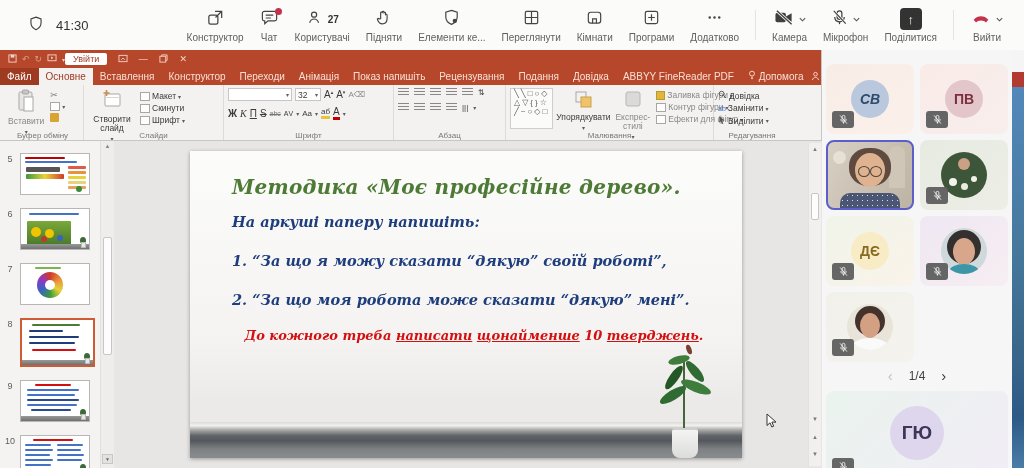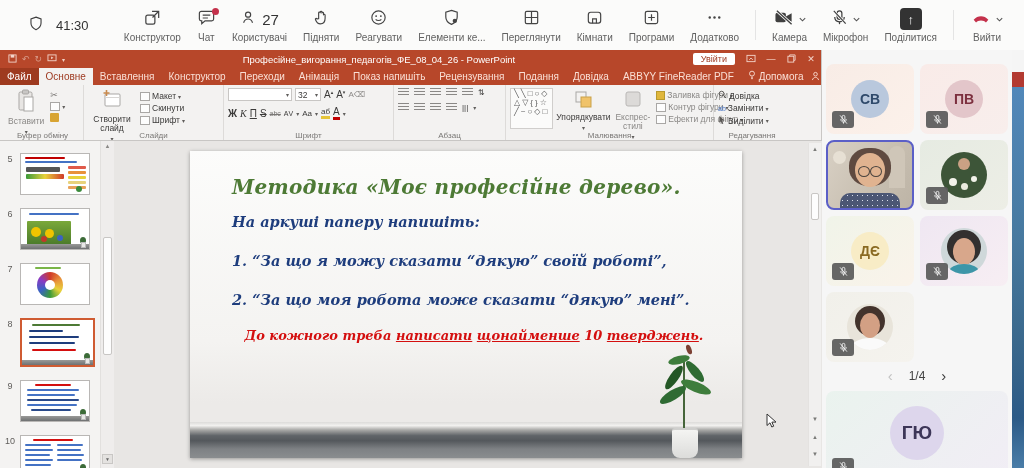--- a/index.html
+++ b/index.html
@@ -9,21 +9,21 @@
   
   .meetbar { position:absolute; left:0; top:0; width:1024px; height:50px;
              background:#fbfbfa; display:flex; align-items:center; }
   .mb-left { display:flex; align-items:center; gap:12px; padding-left:28px; }
   .mb-timer { font-size:13px; color:#333; }
   .mb-center { margin-left:auto; display:flex; align-items:center; }
   .mb-btn { display:flex; flex-direction:column; align-items:center; gap:1px;
             padding:0 8px; cursor:default; }
   .mb-icrow { height:24px; display:flex; align-items:center; gap:3px; position:relative; }
   .mb-label { font-size:10px; color:#616161; white-space:nowrap; }
-  .mb-count { font-size:15px; font-weight:normal; color:#333; }
+  .mb-count { font-size:10px; font-weight:bold; color:#333; }
   .mb-dot { position:absolute; right:-3px; top:1px; width:7px; height:7px;
             border-radius:50%; background:#c4314b; }
   .mb-div { width:1px; height:30px; background:#e4e4e4; margin:0 8px; }
   .mb-right { display:flex; align-items:center; padding-right:12px; }
   .share-ic { width:22px; height:22px; background:#333; border-radius:4px; color:#fff;
               font-size:13px; font-weight:bold; display:flex; align-items:center;
               justify-content:center; }
   .chev { display:inline-block; }
 
   
@@ -216,31 +216,20 @@
       <span class="mb-icrow">
           <span><svg width="19" height="19" viewBox="0 0 20 20">
               <path d="M7 11.2V5c0-1.1 1.7-1.1 1.7 0V4.3c0-1.1 1.7-1.1 1.7 0v.9c0-1 1.7-1 1.7 0v2c.2-1 1.7-.8 1.7.3v3.3c0 3.4-1.7 5.9-5.1 5.9-2.8 0-3.9-1.9-5-4.4-.5-1.1.8-1.8 1.5-.9z" fill="none" stroke="#444" stroke-width="1.2" stroke-linejoin="round"></path>
             </svg></span>
         </span>
       <span class="mb-label">Підняти</span>
     </div>
     <div class="mb-btn">
       <span class="mb-icrow">
           <span><svg width="19" height="19" viewBox="0 0 20 20">
-              <circle cx="10" cy="10" r="7" fill="none" stroke="#444" stroke-width="1.25"></circle>
-              <circle cx="7.5" cy="8.5" r="1" fill="#444"></circle>
-              <circle cx="12.5" cy="8.5" r="1" fill="#444"></circle>
-              <path d="M7 12c1.2 1.5 4.8 1.5 6 0" fill="none" stroke="#444" stroke-width="1.2"></path>
-            </svg></span>
-        </span>
-      <span class="mb-label">Реагувати</span>
-    </div>
-    <div class="mb-btn">
-      <span class="mb-icrow">
-          <span><svg width="19" height="19" viewBox="0 0 20 20">
               <path d="M10 2.5l6 2v5c0 4-2.7 6.3-6 7.7-3.3-1.4-6-3.7-6-7.7v-5z" fill="none" stroke="#444" stroke-width="1.25"></path>
               <circle cx="13.5" cy="13.5" r="2.3" fill="#444"></circle>
             </svg></span>
         </span>
       <span class="mb-label">Елементи ке...</span>
     </div>
     <div class="mb-btn">
       <span class="mb-icrow">
           <span><svg width="19" height="19" viewBox="0 0 20 20">
               <rect x="3.5" y="3.5" width="13" height="13" rx="1.5" fill="none" stroke="#444" stroke-width="1.25"></rect>
@@ -339,21 +328,20 @@
             <rect x="3" y="1" width="4" height="3" fill="#f3d5cb"></rect>
           </svg></span>
       <span style="color:#d99c8a;">↶</span>
       <span style="color:#d99c8a;">↻</span>
       <span><svg width="10" height="9" viewBox="0 0 11 10">
             <rect x="1" y="1" width="9" height="6.5" fill="none" stroke="#f3d5cb" stroke-width="1"></rect>
             <path d="M4.5 2.8l2.6 1.5-2.6 1.5z" fill="#f3d5cb"></path>
           </svg></span>
       <span style="font-size:6px;">▾</span>
     </div>
-    <div class="wtitle">Професійне_вигорання_педагогів_ФЕ_08_04_26 - PowerPoint</div>
     <span class="signin">Увійти</span>
     <span class="winbtn"><svg width="10" height="9" viewBox="0 0 11 10">
           <rect x="1" y="1.5" width="9" height="7" fill="none" stroke="#f3d5cb" stroke-width="1"></rect>
           <path d="M3.5 6.5l2-2 2 2" fill="none" stroke="#f3d5cb" stroke-width="1"></path>
         </svg></span>
     <span class="winbtn">—</span>
     <span class="winbtn"><svg width="9" height="9" viewBox="0 0 10 10">
           <rect x="1" y="2.5" width="6.5" height="6.5" fill="none" stroke="#f3d5cb" stroke-width="1"></rect>
           <path d="M3 2.5V1h6v6H7.5" fill="none" stroke="#f3d5cb" stroke-width="1"></path>
         </svg></span>
@@ -689,21 +677,21 @@
       <span class="cursor-svg"><svg width="13" height="16" viewBox="0 0 13 16">
             <path d="M1 1v11.5l3-2.7 1.8 4.2 1.9-.8-1.8-4.1H10z" fill="#fff" stroke="#333" stroke-width="1"></path>
           </svg></span>
     </div>
   </div>
 </div>
 
 <div class="panel">
   <div class="tiles">
     <div class="tile" style="background:linear-gradient(140deg,#f8ece6,#fcf1ea);">
-      <div class="t-initials" style="background:#b9c8dd;color:#2f4a6b;">СВ</div>
+      <div class="t-initials" style="background:#b9c8dd;color:#2f4a6b;font-style:italic;">СВ</div>
       <span class="badge">
           <svg width="11" height="11" viewBox="0 0 16 16">
             <rect x="6" y="2" width="4" height="8" rx="2" fill="none" stroke="#fff" stroke-width="1.2"></rect>
             <path d="M4 7.5c0 3 2.5 4.2 4 4.2s4-1.2 4-4.2M8 11.7V14" fill="none" stroke="#fff" stroke-width="1.2"></path>
             <path d="M3 2l10 12" stroke="#fff" stroke-width="1.2"></path>
           </svg>
         </span>
     </div>
     <div class="tile" style="background:linear-gradient(140deg,#f9ebe8,#f8eeec);">
       <div class="t-initials" style="background:#e3c6ca;color:#7c2f3e;">ПВ</div>

